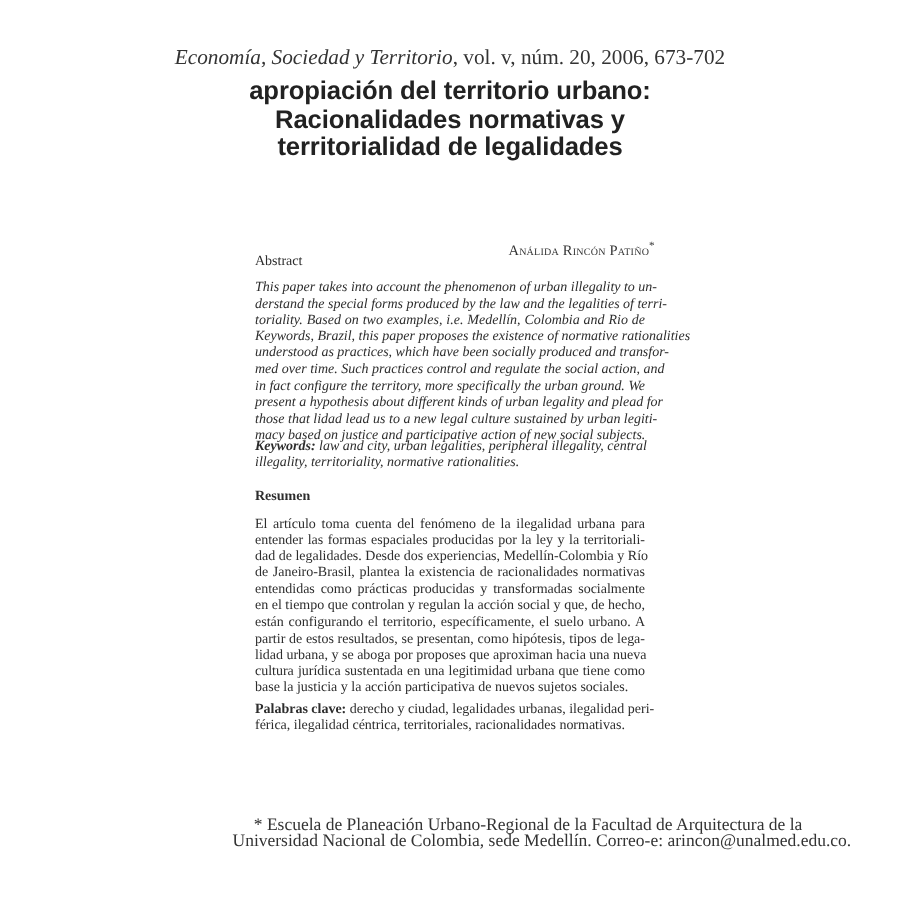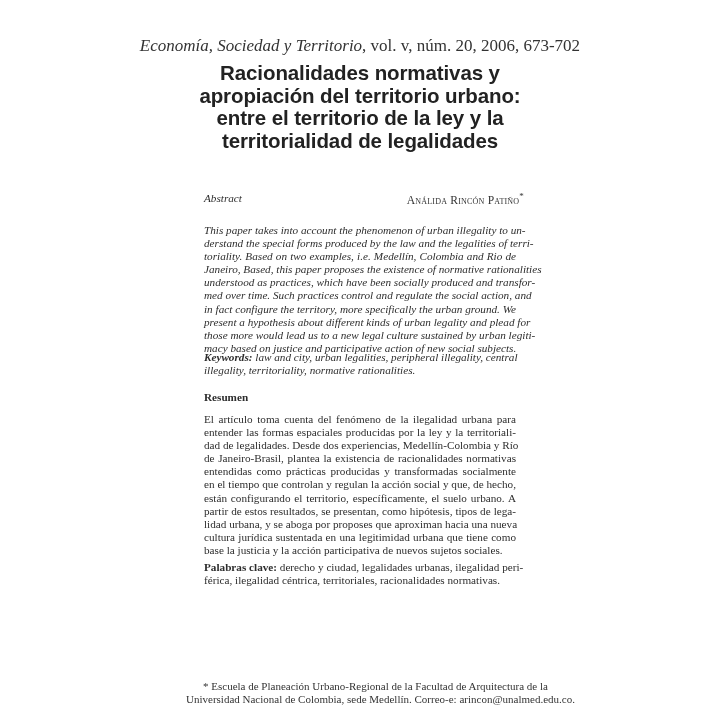--- a/index.html
+++ b/index.html
@@ -23,64 +23,63 @@
   .author {
     position: absolute; top: 168px; right: 196px;
     font-size: 11.6px; font-variant: small-caps; color: #333; letter-spacing: 0.2px; margin-top: 23px;
   }
   .author sup { font-size: 9px; }
 
   .col { position: absolute; left: 204px; width: 312px; font-size: 11.2px; line-height: 13.1px; color: #2d2d2d; }
   .line { display: block; text-align: justify; text-align-last: justify; white-space: nowrap; }
   .line.last { text-align-last: left; }
 
-  .abstract-heading { top: 192px; font-style: italic; }
+  .abstract-heading { top: 203px; }
   .abstract-body { top: 224px; font-style: italic; }
   .keywords { top: 351px; font-style: italic; }
   .resumen-heading { top: 391px; font-weight: bold; }
   .resumen-body { top: 413px; }
   .palabras { top: 561px; }
   .bold { font-weight: bold; font-style: normal; margin-top: 16px; }
 
   .footnote {
     position: absolute; top: 655px; left: 186px; width: 338px;
-    font-size: 11px; line-height: 12.6px; color: #333; margin-top: 25px;
+    font-size: 14px; line-height: 12.6px; color: #333;
   }
   .footnote .line:first-child { padding-left: 17px; }
 </style>
 </head>
 <body>
 
 <div class="running-head serif">
   <span class="journal">Economía, Sociedad y Territorio</span><span>, vol. v, núm. 20, 2006, 673-702</span>
 </div>
 
 <div class="title sans">
+  <div>apropiación del territorio urbano:</div>
   <div>Racionalidades normativas y</div>
-  <div>apropiación del territorio urbano:</div>
-  <div>entre el territorio de la ley y la</div>
   <div>territorialidad de legalidades</div>
 </div>
 
 <div class="author serif">
   <span>Análida Rincón Patiño</span><sup>*</sup>
 </div>
 
 <div class="col serif abstract-heading">Abstract</div>
 
 <div class="col serif abstract-body">
   <span class="line">This paper takes into account the phenomenon of urban illegality to un-</span>
   <span class="line">derstand the special forms produced by the law and the legalities of terri-</span>
   <span class="line">toriality. Based on two examples, i.e. Medellín, Colombia and Rio de</span>
-  <span class="line">Janeiro, Based, this paper proposes the existence of normative rationalities</span>
+  <span class="line">Keywords, Brazil, this paper proposes the existence of normative rationalities</span>
   <span class="line">understood as practices, which have been socially produced and transfor-</span>
   <span class="line">med over time. Such practices control and regulate the social action, and</span>
   <span class="line">in fact configure the territory, more specifically the urban ground. We</span>
   <span class="line">present a hypothesis about different kinds of urban legality and plead for</span>
-  <span class="line">those more would lead us to a new legal culture sustained by urban legiti-</span>
+  <span class="line">those that lidad lead us to a new legal culture sustained by urban legiti-</span>
   <span class="line last">macy based on justice and participative action of new social subjects.</span>
 </div>
 
 <div class="col serif keywords">
   <span class="line"><span class="bold" style="font-style:italic;">Keywords:</span><span> law and city, urban legalities, peripheral illegality, central</span></span>
   <span class="line last">illegality, territoriality, normative rationalities.</span>
 </div>
 
 <div class="col serif resumen-heading">Resumen</div>
 

